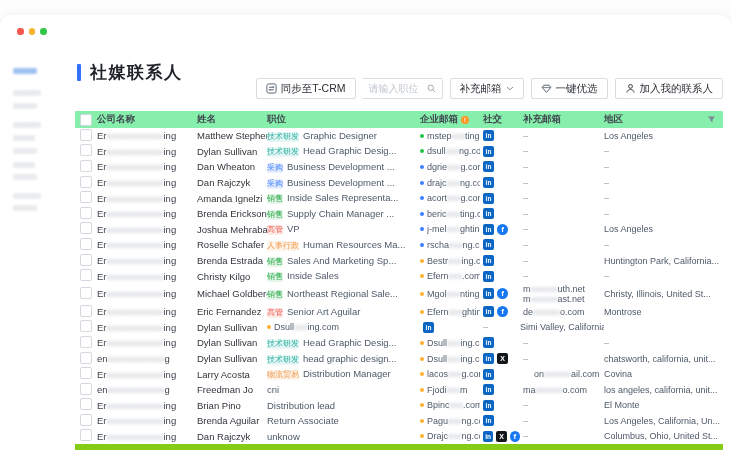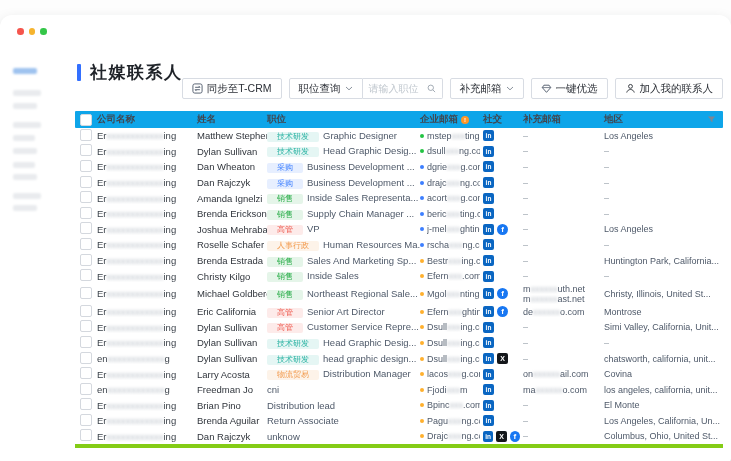--- a/index.html
+++ b/index.html
@@ -26,31 +26,31 @@
        border:1px solid #d8dce3;border-radius:2px;font-size:10.5px;color:#2b2f36;cursor:pointer;white-space:nowrap;}
   .search-group{display:flex;}
   .search-group .tbtn{border-radius:2px 0 0 2px;}
   .tb-input{display:flex;align-items:center;justify-content:space-between;width:80px;height:21px;
        padding:0 6px;border:1px solid #d8dce3;border-left:none;border-radius:0 2px 2px 0;
        box-sizing:border-box;background:#fff;}
   .placeholder{font-size:10px;color:#bfc6cd;}
   
   .table{position:absolute;left:75px;top:96px;width:648px;font-size:9.5px;color:#4e5969;}
   .grid{display:grid;grid-template-columns:22px 100px 70px 153px 60px 40px 84px 1fr;align-items:center;}
-  .thead{height:17px;background:#0ea5e9;font-weight:bold;color:#41464f;border-radius:1px;}
+  .thead{height:17px;background:#86efac;font-weight:bold;color:#41464f;border-radius:1px;}
   .thead .hc{white-space:nowrap;display:flex;align-items:center;gap:3px;}
   .trow{min-height:15.6px;}
-  .tbody{border-bottom:4px solid #84cc16;}
+  .tbody{border-bottom:6px solid #84cc16;}
   .checkbox{width:10px;height:10px;border:1px solid #d4d8de;border-radius:2px;background:#fff;
        display:inline-block;margin-left:5px;cursor:pointer;}
   .cell{white-space:nowrap;overflow:hidden;}
   .company{color:#3c434b;}
   .name{color:#30353c;}
   .blur{filter:blur(1.6px);color:#b8bfc7;}
-  .tag{display:inline-block;font-size:8px;line-height:10px;padding:0 10px;border-radius:2px;margin-right:4px;}
+  .tag{display:inline-block;font-size:8px;line-height:10px;padding:0 0;border-radius:2px;margin-right:4px;}
   .pos-title{color:#4e5969;}
   .email-cell{display:flex;align-items:center;gap:3px;font-size:9px;}
   .status-dot{width:4px;height:4px;border-radius:50%;flex:0 0 auto;}
   .social-cell{display:flex;align-items:center;gap:3px;padding-left:3px;}
   .sicon{width:11px;height:11px;display:flex;align-items:center;justify-content:center;
        color:#fff;font-weight:bold;cursor:pointer;}
   .sicon.sq{border-radius:2px;}
   .sicon.ci{border-radius:50%;}
   .supp-cell{padding-left:3px;font-size:9px;line-height:10px;}
   .region-cell{font-size:9px;padding-right:4px;}
@@ -93,26 +93,20 @@
   <div class="toolbar">
     <button class="tbtn">
       <svg width="11" height="11" viewBox="0 0 12 12">
           <rect x="1" y="1" width="10" height="10" rx="2" fill="none" stroke="#4e5969" stroke-width="1"></rect>
           <path d="M3.4 4.7h5.2M7.2 3.2l1.5 1.5M8.6 7.3H3.4M4.9 8.8 3.4 7.3" fill="none" stroke="#4e5969" stroke-width="1"></path>
         </svg>
       <span>同步至T-CRM</span>
     </button>
 
     <div class="search-group">
-      <button class="tbtn">
-        <span>职位查询</span>
-        <svg width="8" height="5" viewBox="0 0 8 5">
-            <polyline points="1,1 4,3.8 7,1" fill="none" stroke="#8a929c" stroke-width="1"></polyline>
-          </svg>
-      </button>
       <div class="tb-input">
         <span class="placeholder">请输入职位</span>
         <svg width="9" height="9" viewBox="0 0 10 10">
             <circle cx="4.2" cy="4.2" r="3" fill="none" stroke="#9aa3ad" stroke-width="1"></circle>
             <line x1="6.4" y1="6.4" x2="9" y2="9" stroke="#9aa3ad" stroke-width="1"></line>
           </svg>
       </div>
     </div>
 
     <button class="tbtn">
@@ -327,40 +321,39 @@
           </div>
           <div class="supp-cell">
             <span class="cell" style="display: block;"><span>m</span><span class="blur">xxxxxx</span><span>uth.net</span></span>
             <span class="cell" style="display: block;"><span>m</span><span class="blur">xxxxxx</span><span>ast.net</span></span>
           </div>
           <div class="cell region-cell">Christy, Illinois, United St...</div>
         </div>
         <div class="grid trow">
           <div><span class="checkbox"></span></div>
           <span class="cell company"><span>Er</span><span class="blur">xxxxxxxxxxxx</span><span>ing</span></span>
-          <div class="cell name">Eric California</div>
-          <div class="cell"><span class="tag" style="color: rgb(238, 90, 79); background-color: rgba(238, 90, 79, 0.12);">高管</span><span class="pos-title">Senior Art Director</span></div>
+          <div class="cell name">Eric Fernandez</div>
+          <div class="cell"><span class="tag" style="color: rgb(238, 90, 79); background-color: rgba(238, 90, 79, 0.12);">高管</span><span class="pos-title">Senior Art Aguilar</span></div>
           <div class="email-cell">
             <span class="status-dot" style="background: rgb(255, 176, 46);"></span>
             <span class="cell"><span>Efern</span><span class="blur">xxx</span><span>ghting.c...</span></span>
           </div>
           <div class="social-cell">
             <div class="sicon sq" style="background: rgb(10, 102, 194); font-size: 6.5px;">in</div>
             <div class="sicon ci" style="background: rgb(24, 119, 242); font-size: 8px;">f</div>
           </div>
           <div class="supp-cell">
             <span class="cell" style="display: block;"><span>de</span><span class="blur">xxxxxx</span><span>o.com</span></span>
           </div>
           <div class="cell region-cell">Montrose</div>
         </div>
         <div class="grid trow">
           <div><span class="checkbox"></span></div>
           <span class="cell company"><span>Er</span><span class="blur">xxxxxxxxxxxx</span><span>ing</span></span>
           <div class="cell name">Dylan Sullivan</div>
-          <div class="cell"><span class="tag" style="color: rgb(238, 90, 79); background-color: rgba(238, 90, 79, 0.12);">高管</span><span class="pos-title">Customer Service Repre...</span></div>
           <div class="email-cell">
             <span class="status-dot" style="background: rgb(255, 176, 46);"></span>
             <span class="cell"><span>Dsull</span><span class="blur">xxx</span><span>ing.com</span></span>
           </div>
           <div class="social-cell">
             <div class="sicon sq" style="background: rgb(10, 102, 194); font-size: 6.5px;">in</div>
           </div>
           <div class="supp-cell"><span class="dash">–</span></div>
           <div class="cell region-cell">Simi Valley, California, Unit...</div>
         </div>
@@ -401,21 +394,21 @@
           <div class="cell name">Larry Acosta</div>
           <div class="cell"><span class="tag" style="color: rgb(242, 153, 75); background-color: rgba(242, 153, 75, 0.12);">物流贸易</span><span class="pos-title">Distribution Manager</span></div>
           <div class="email-cell">
             <span class="status-dot" style="background: rgb(255, 176, 46);"></span>
             <span class="cell"><span>lacos</span><span class="blur">xxx</span><span>g.com</span></span>
           </div>
           <div class="social-cell">
             <div class="sicon sq" style="background: rgb(10, 102, 194); font-size: 6.5px;">in</div>
           </div>
           <div class="supp-cell">
-            <span class="cell" style="display: block;"><span>on</span><span class="blur">xxxxxx</span><span>ail.com</span></span>
+            <span class="cell" style="display: block; margin-left: 11px;"><span>on</span><span class="blur">xxxxxx</span><span>ail.com</span></span>
           </div>
           <div class="cell region-cell">Covina</div>
         </div>
         <div class="grid trow">
           <div><span class="checkbox"></span></div>
           <span class="cell company"><span>en</span><span class="blur">xxxxxxxxxxxx</span><span>g</span></span>
           <div class="cell name">Freedman Jo</div>
           <div class="cell"><span class="pos-title">cni</span></div>
           <div class="email-cell">
             <span class="status-dot" style="background: rgb(255, 176, 46);"></span>

